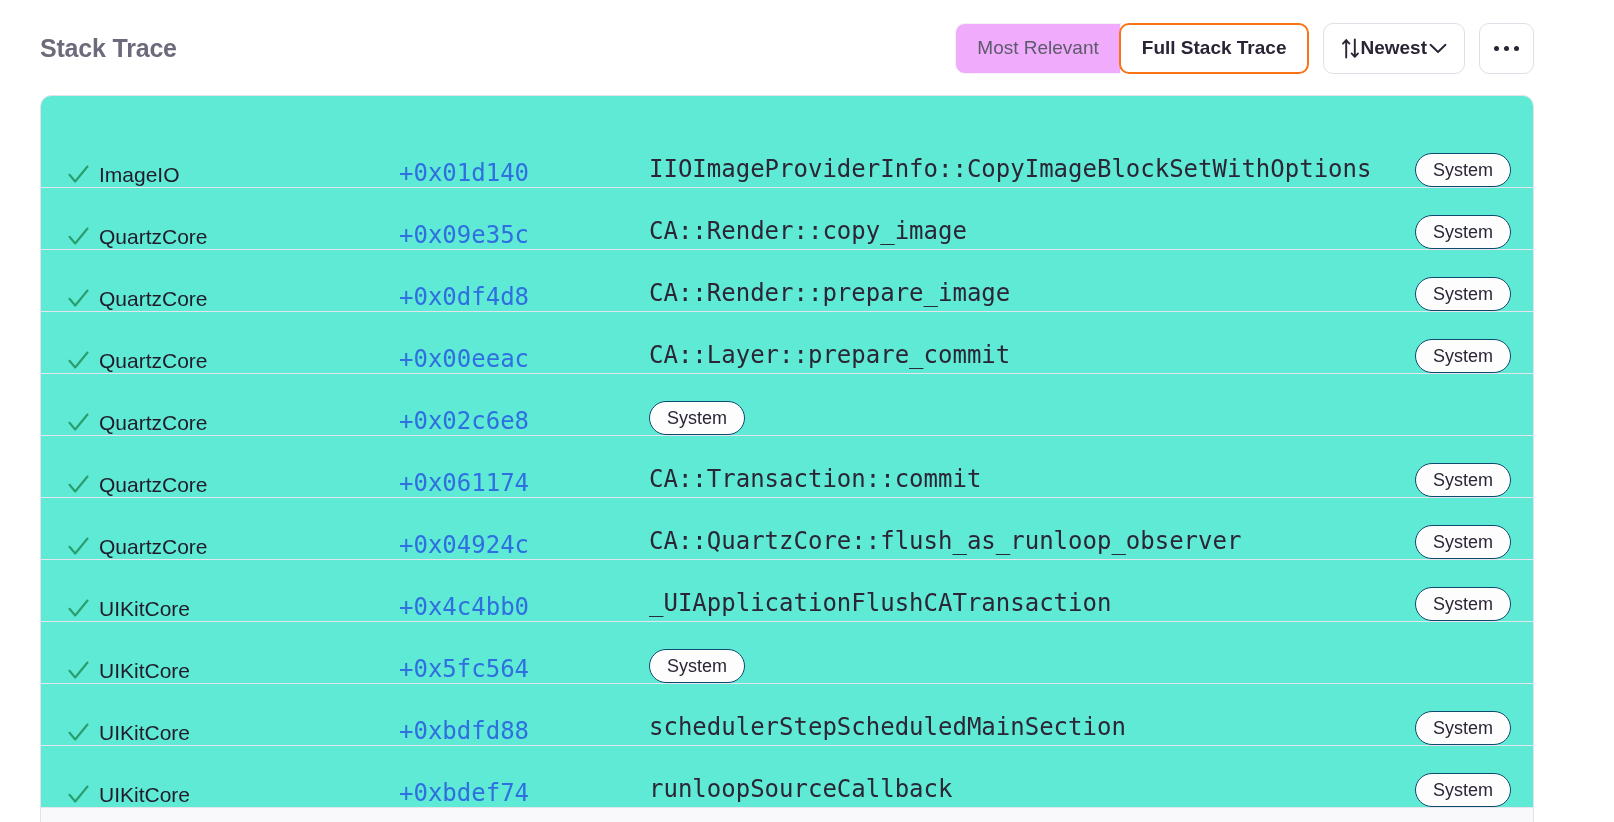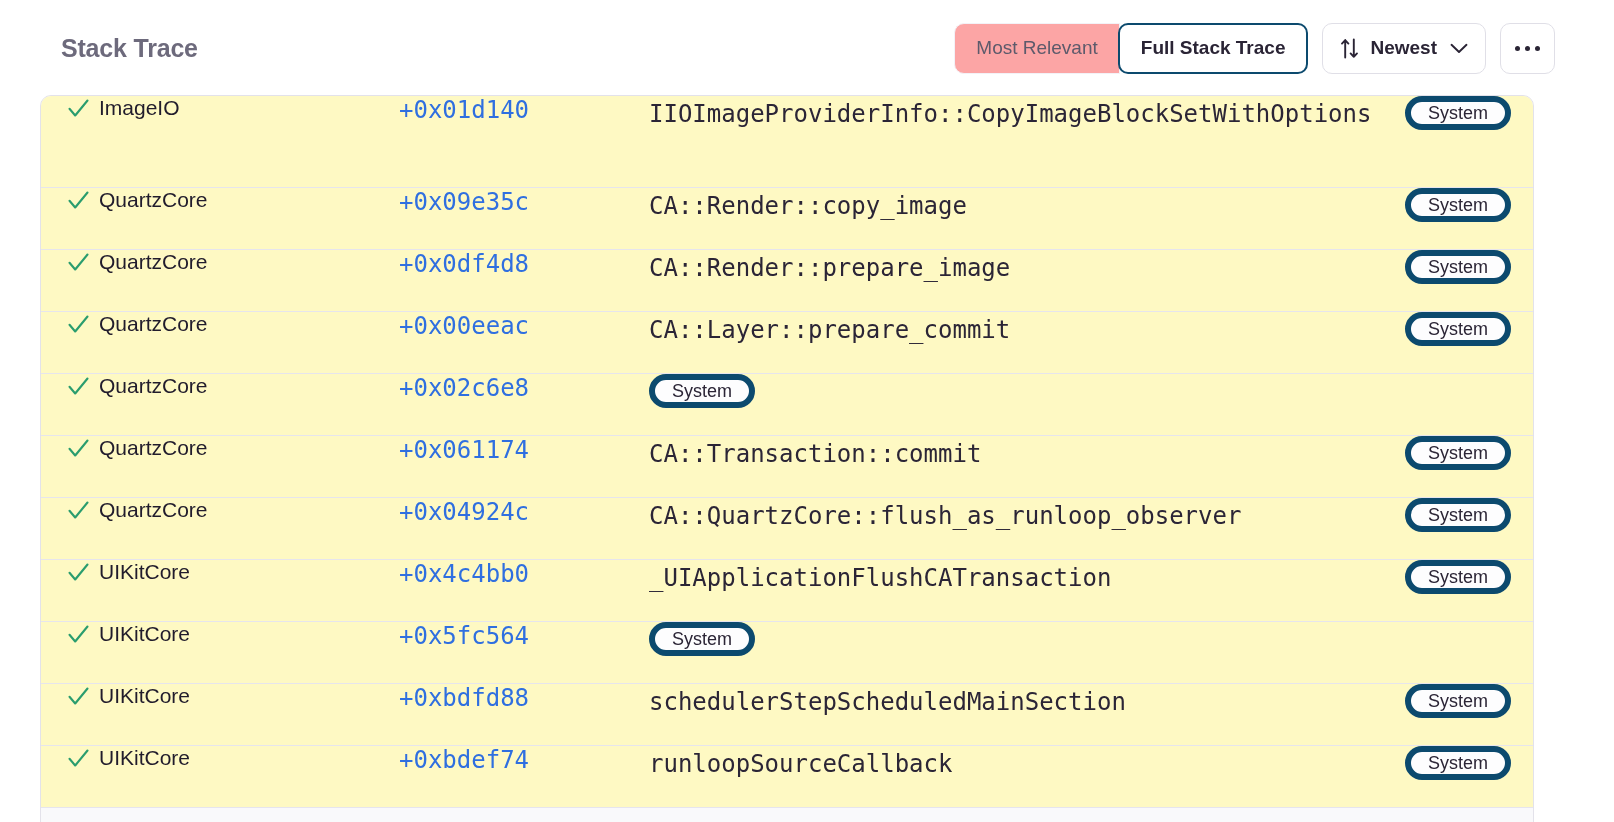--- a/index.html
+++ b/index.html
@@ -17,21 +17,20 @@
   }
 
   
   .header {
     position: absolute;
     left: 40px; top: 12px;
     width: 1494px; height: 72px;
     display: flex;
     align-items: center;
     justify-content: space-between;
-    margin-left: 21px;
   }
   .panel-title {
     font-size: 25px;
     font-weight: 700;
     color: #6d6a7c;
     letter-spacing: -0.2px;
     white-space: nowrap;
   }
   .header-controls {
     display: flex;
@@ -50,41 +49,40 @@
     display: flex;
     align-items: center;
     justify-content: center;
     padding: 0 21px;
     font-size: 19px;
     white-space: nowrap;
     cursor: pointer;
     height: 51px;
   }
   .seg-btn.inactive {
-    background: #fca5a5;
+    background: #f0abfc;
     color: #5d5a6b;
     border-radius: 10px 0 0 10px;
     border: 1px solid #f3f2f7;
     font-weight: 400;
   }
   .seg-btn.active {
     background: #ffffff;
     color: #2a2435;
     font-weight: 700;
-    border: 2px solid #0c4a6e;
+    border: 2px solid #f97316;
     border-radius: 10px;
     margin-left: -2px;
     z-index: 2;
   }
 
   
   .sort-btn {
     display: flex;
     align-items: center;
-    gap: 11px;
     height: 51px;
     padding: 0 17px;
     background: #ffffff;
     border: 1px solid #e0dfe7;
     border-radius: 10px;
     font-size: 19px;
     font-weight: 700;
     color: #2a2435;
     cursor: pointer;
     white-space: nowrap;
@@ -117,25 +115,25 @@
     left: 40px; top: 95px;
     width: 1494px;
     height: 740px;
     background: #f9f9fb;
     border: 1px solid #e3e2ea;
     border-radius: 11px;
     overflow: hidden;
   }
   .row {
     display: flex;
-    align-items: flex-start;
+    align-items: flex-end;
     min-height: 62px;
     padding: 0 22px 0 0;
     border-bottom: 1px solid #e6e5ed;
-    background: #fef9c3;
+    background: #5eead4;
     cursor: pointer;
   }
   .row.tall { min-height: 92px; }
   .c-check {
     width: 58px;
     flex: none;
     display: flex;
     align-items: center;
     justify-content: center;
     padding-left: 16px;
@@ -171,21 +169,21 @@
     flex: none;
     display: flex;
     justify-content: flex-end;
   }
   .tag {
     display: inline-flex;
     align-items: center;
     justify-content: center;
     height: 34px;
     padding: 0 17px;
-    border: 6px solid #0c4a6e;
+    border: 1px solid #0c4a6e;
     border-radius: 17px;
     background: #fdfdfe;
     font-size: 18px;
     color: #2b2536;
     white-space: nowrap;
   }
 </style>
 </head>
 <body>
 

